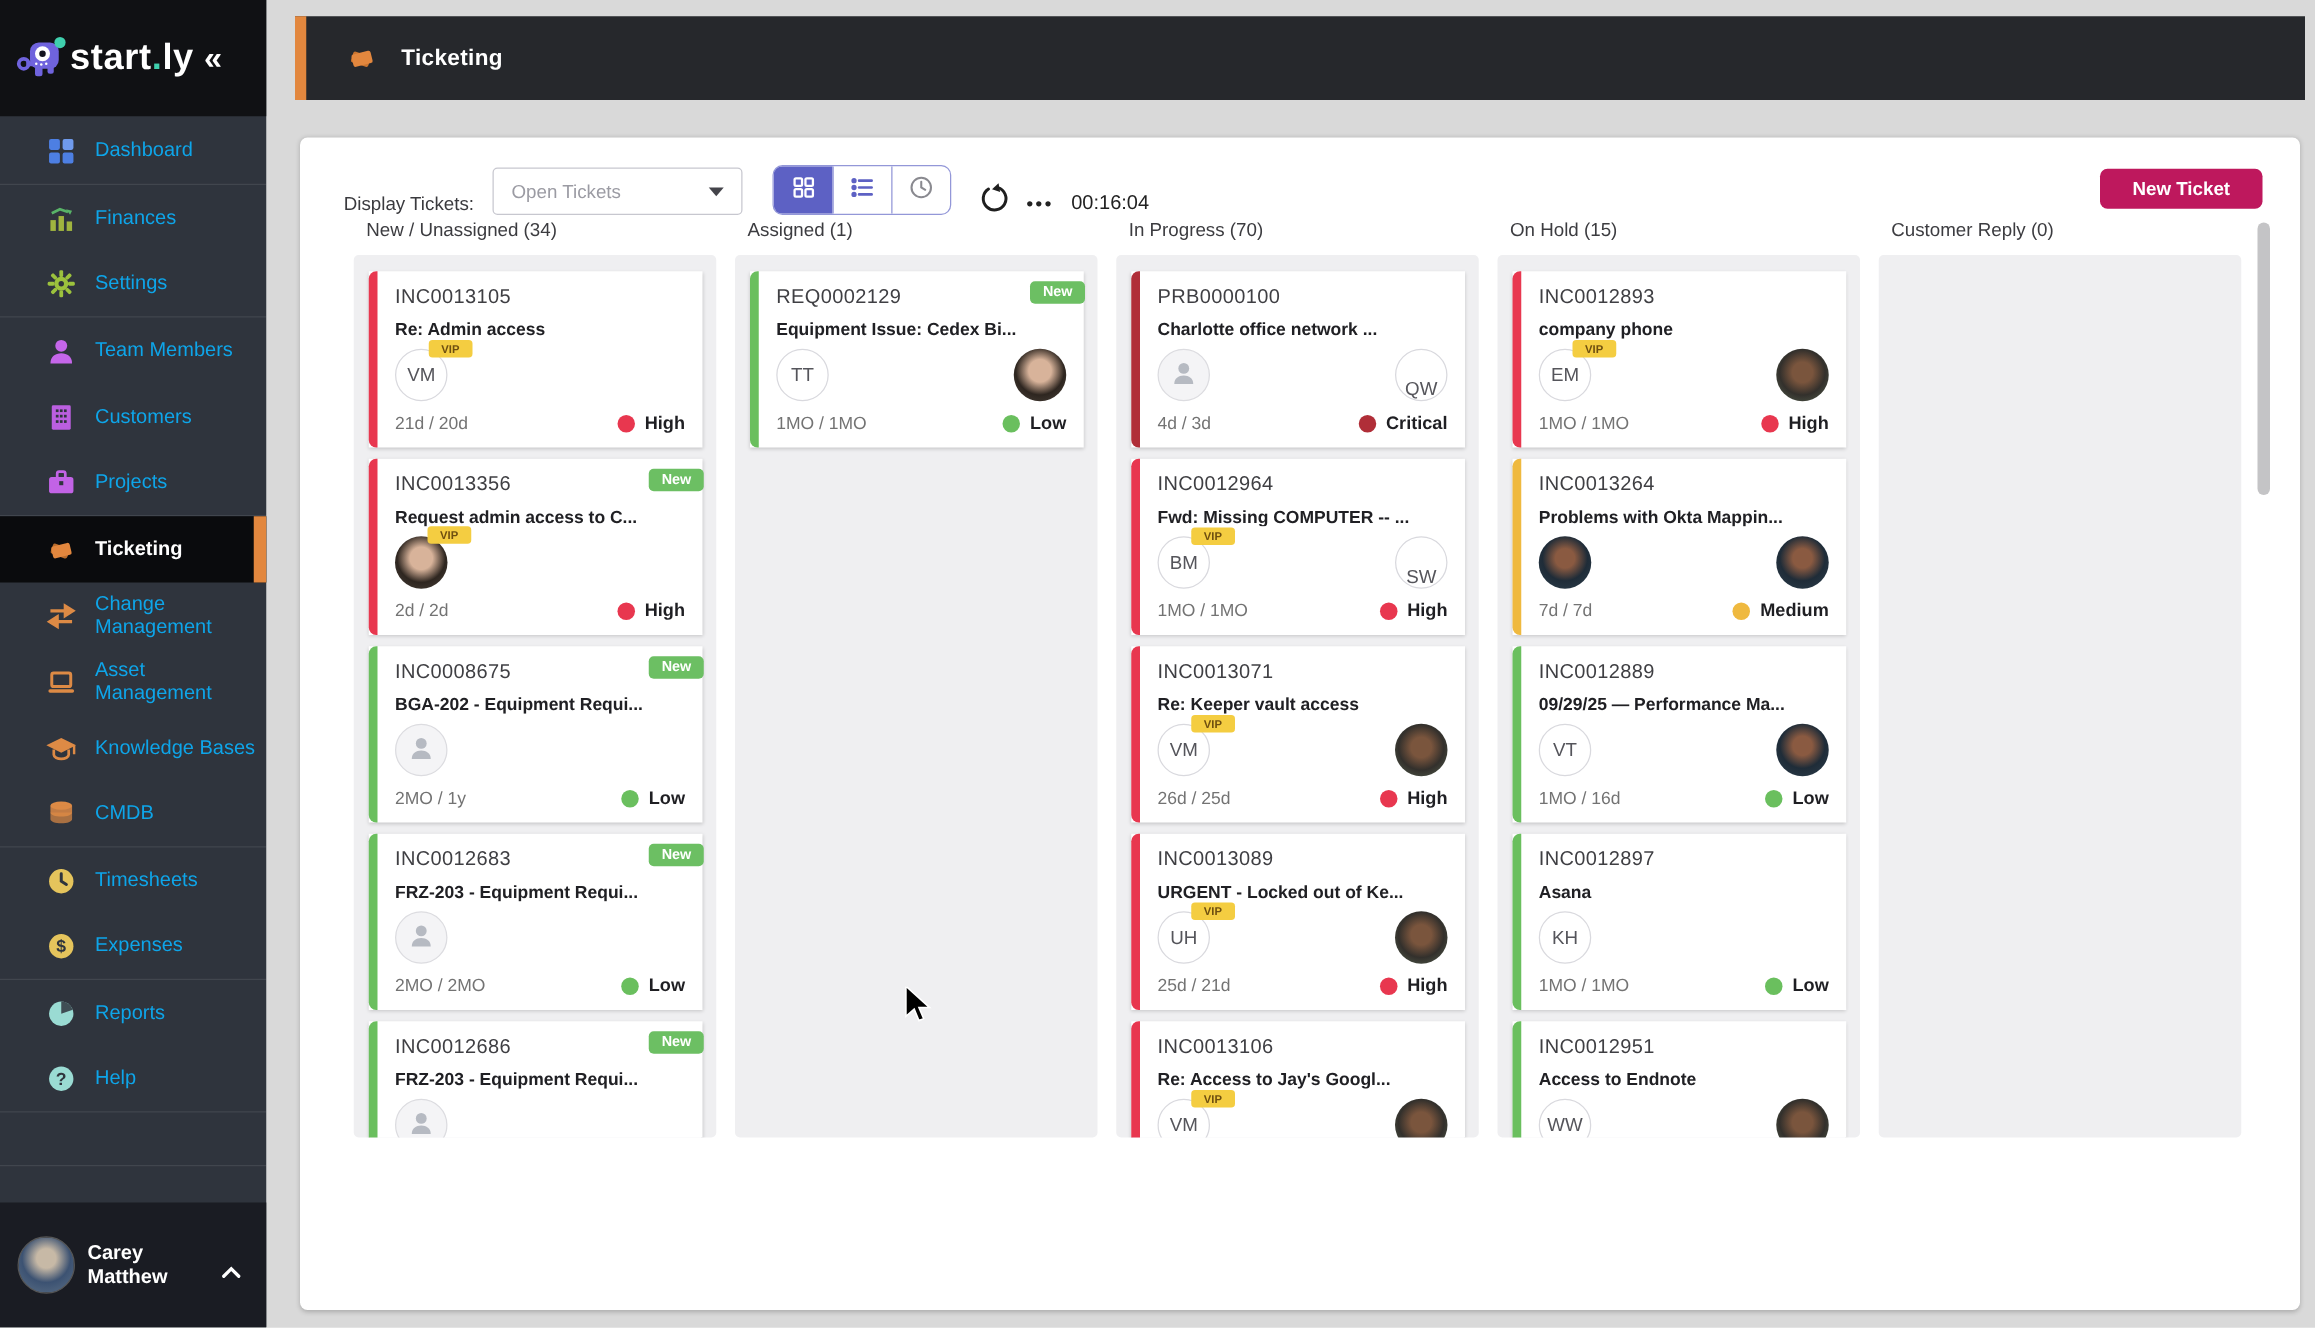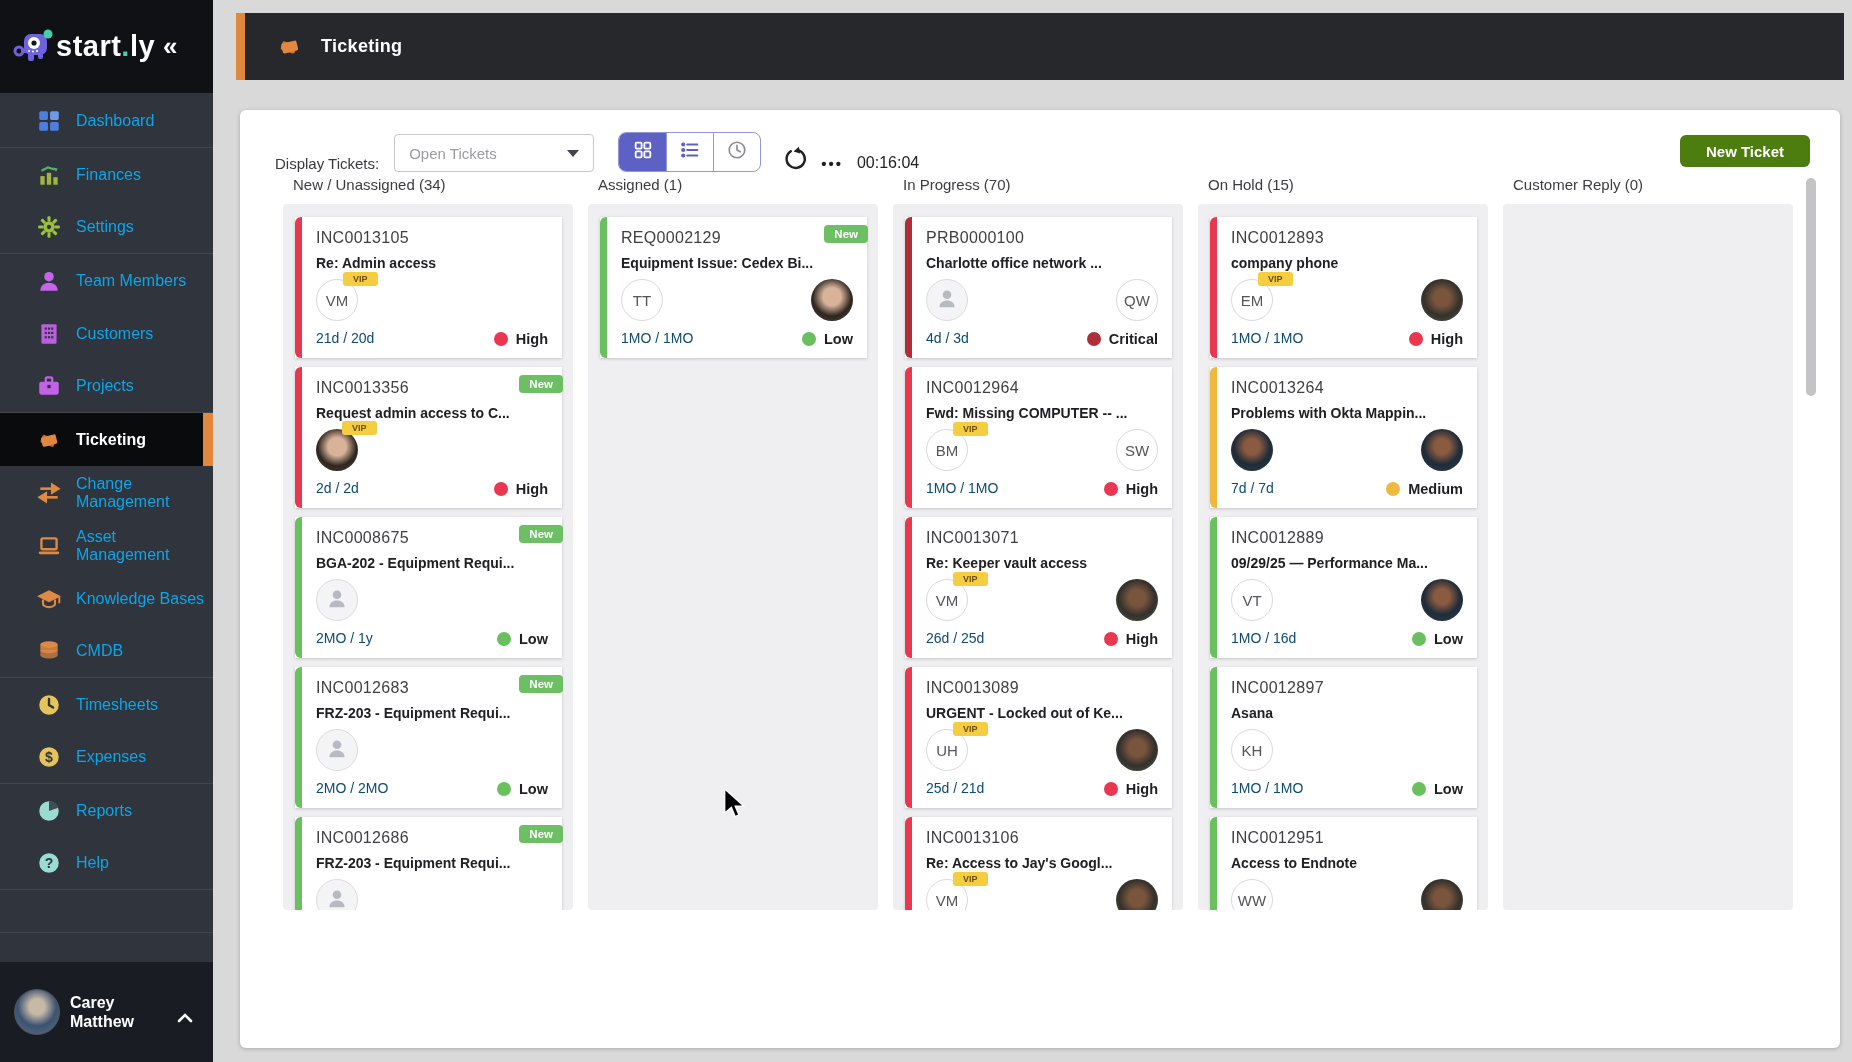--- a/index.html
+++ b/index.html
@@ -63,21 +63,21 @@
     border-radius:8px; overflow:hidden; height:40px; background:#fff; }
   .vt-btn { width:47px; height:100%; display:flex; align-items:center;
     justify-content:center; cursor:pointer; border-left:1px solid #9397d8; }
   .vt-btn:first-child { border-left:none; }
   .vt-btn.active { background:#5d61c4; }
   .refresh-btn { margin-left:22px; width:26px; height:26px; cursor:pointer; }
   .overflow-dots { margin-left:12px; font-size:15px; font-weight:bold; color:#222;
     letter-spacing:2px; cursor:pointer; }
   .timer { margin-left:14px; font-size:16px; color:#222; }
   .new-ticket-btn { position:absolute; right:30px; top:25px; width:130px; height:32px;
-    background:#4d7c0f; color:#fff; font-weight:bold; font-size:15px; border:none;
+    background:#be185d; color:#fff; font-weight:bold; font-size:15px; border:none;
     border-radius:6px; cursor:pointer; font-family:"Liberation Sans",sans-serif; }
 
   
   .board { position:absolute; left:43px; top:66px; display:flex; }
   .column { width:290px; margin-right:15px; }
   .col-title { font-size:15px; color:#3c3c40; margin:0 0 8px 10px; height:20px; }
   .lane { width:290px; height:706px; background:#efeff1; border-radius:4px;
     overflow:hidden; padding:13px 0 0 12px; }
   .card { position:relative; width:267px; height:141px; background:#fff;
     border-radius:0; box-shadow:0 1px 3px rgba(0,0,0,.18); margin-bottom:9px;
@@ -88,31 +88,31 @@
   .level-critical { background:#b02e38; }
   .level-medium { background:#efb93f; }
   .level-low    { background:#6abf5e; }
   .card-id { position:absolute; left:21px; top:12px; font-size:16px; color:#3f3f43;
     letter-spacing:.3px; }
   .card-title { position:absolute; left:21px; top:38px; font-size:14px;
     font-weight:bold; color:#202024; width:230px; white-space:nowrap; overflow:hidden; }
   .avatar { position:absolute; top:62px; width:42px; height:42px; border-radius:50%;
     display:flex; align-items:center; justify-content:center; }
   .avatar.left { left:21px; }
-  .avatar.right { right:14px; }
+  .avatar.right { right:14px;align-items:flex-end; }
   .avatar.initials { background:#fff; border:1.5px solid #d9d9de; color:#55555b;
     font-size:15px; }
   .avatar.silhouette { background:#f4f4f6; border:1.5px solid #dcdce0; }
   .avatar.photo-woman { background:radial-gradient(circle at 50% 42%, #d8b39a 28%, #2e2620 60%, #4a423a 100%); }
   .avatar.photo-man { background:radial-gradient(circle at 50% 45%, #7a553d 26%, #33302c 58%, #55624f 100%); }
   .avatar.photo-cartoon { background:radial-gradient(circle at 50% 42%, #8a5a41 24%, #1f2c38 56%, #2c3e4c 100%); }
   .vip-badge { position:absolute; top:-8px; left:26px; background:#f4cd41;
     color:#6e4f10; font-size:9px; font-weight:bold; padding:2px 10px;
     border-radius:3px; line-height:10px; }
-  .card-age { position:absolute; left:21px; bottom:12px; font-size:14px; color:#0c4a6e; }
+  .card-age { position:absolute; left:21px; bottom:12px; font-size:14px; color:#737373; }
   .prio { position:absolute; right:14px; bottom:11px; display:flex;
     align-items:center; }
   .prio-dot { width:14px; height:14px; border-radius:50%; margin-right:8px; }
   .prio-label { font-size:14.5px; font-weight:bold; color:#1f1f23; }
   .new-badge { position:absolute; top:8px; right:-1px; background:#6cbf63;
     color:#fff; font-size:11.5px; font-weight:bold; padding:3px 10px;
     border-radius:4px; }
 
   .vscroll-thumb { position:absolute; left:1566px; top:68px; width:10px; height:218px;
     background:#c4c4c6; border-radius:6px; cursor:pointer; }

